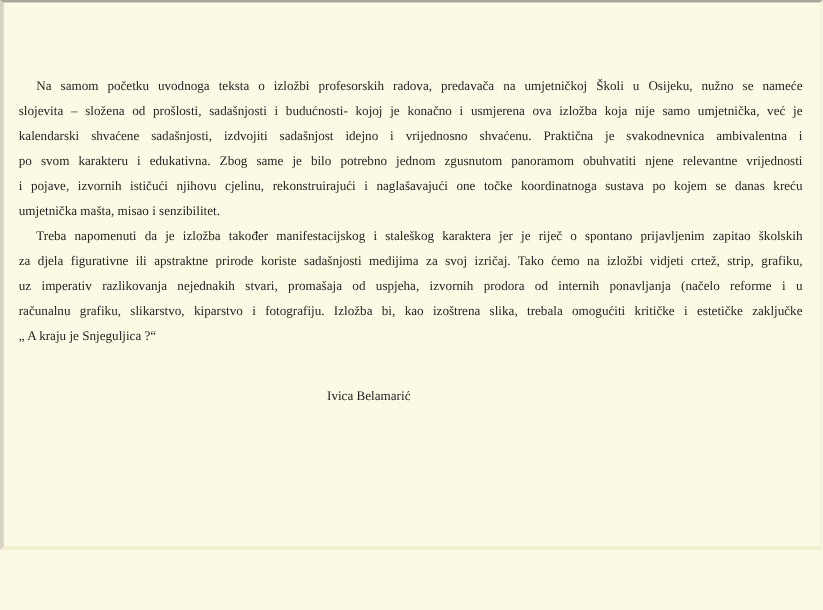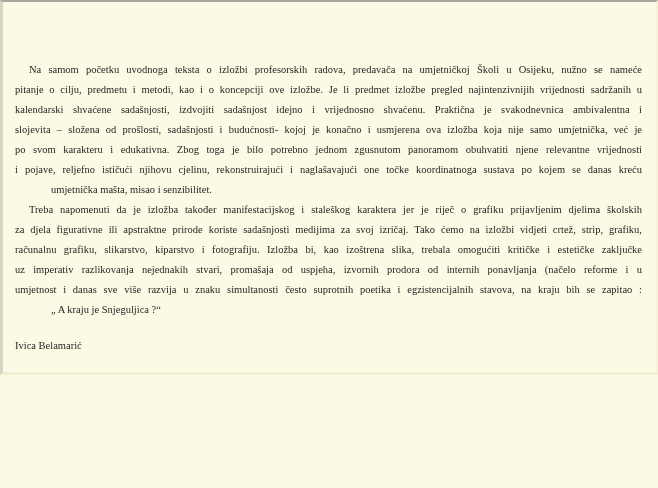--- a/index.html
+++ b/index.html
@@ -11,65 +11,62 @@
     --edge-right:#f6f3d9;
   }
   html,body{margin:0;padding:0;}
   body{
     width:658px;height:488px;overflow:hidden;
     background:var(--paper);
     font-family:"Liberation Serif","DejaVu Serif",serif;
   }
   .paper{
     box-sizing:border-box;
-    width:658px;height:375px;
+    width:658px;height:440px;
     background:var(--paper);
     border-top:2px solid var(--edge-top);
     border-left:3px solid var(--edge-left);
     border-bottom:3px solid var(--edge-bottom);
     border-right:2px solid var(--edge-right);
     padding:58px 14px 0 12px;
   }
   .text-body{width:627px;}
   .line{
     font-size:10.5px;
     line-height:20px;
     color:var(--ink);
     text-align:justify;
     text-align-last:justify;
     white-space:pre-wrap;
   }
   .line.unjust{
     text-align:center;
     text-align-last:left;
-    margin-left:36px;
   }
   .line.indent{text-indent:14px;}
   .signature{
-    margin-top:16px;
+    margin-top:28px;
     font-size:10.5px;
     line-height:20px;
     color:var(--ink);
-    text-align:left;
+    text-align:center;
     padding-right:67px;
   }
 </style>
 </head>
 <body>
 
 <div class="paper">
   <div class="text-body">
       <div class="line indent">Na samom početku uvodnoga teksta o izložbi profesorskih radova, predavača na umjetničkoj Školi u Osijeku, nužno se nameće</div>
-      <div class="line">pitanje o cilju, predmetu i metodi, kao i o koncepciji ove izložbe. Je li predmet izložbe pregled najintenzivnijih vrijednosti sadržanih u</div>
+      <div class="line">slojevita – složena od prošlosti, sadašnjosti i budućnosti- kojoj je konačno i usmjerena ova izložba koja nije samo umjetnička, već je</div>
       <div class="line">kalendarski shvaćene sadašnjosti, izdvojiti sadašnjost idejno i vrijednosno shvaćenu. Praktična je svakodnevnica ambivalentna i</div>
-      <div class="line">slojevita – složena od prošlosti, sadašnjosti i budućnosti- kojoj je konačno i usmjerena ova izložba koja nije samo umjetnička, već je</div>
-      <div class="line">po svom karakteru i edukativna. Zbog toga je bilo potrebno jednom zgusnutom panoramom obuhvatiti njene relevantne vrijednosti</div>
-      <div class="line">i pojave, reljefno ističući njihovu cjelinu, rekonstruirajući i naglašavajući one točke koordinatnoga sustava po kojem se danas kreću</div>
+      <div class="line">po svom karakteru i edukativna. Zbog same je bilo potrebno jednom zgusnutom panoramom obuhvatiti njene relevantne vrijednosti</div>
+      <div class="line">i pojave, izvornih ističući njihovu cjelinu, rekonstruirajući i naglašavajući one točke koordinatnoga sustava po kojem se danas kreću</div>
       <div class="line unjust">umjetnička mašta, misao i senzibilitet.</div>
-      <div class="line indent">Treba napomenuti da je izložba također manifestacijskog i staleškog karaktera jer je riječ o grafiku prijavljenim djelima školskih</div>
+      <div class="line indent">Treba napomenuti da je izložba također manifestacijskog i staleškog karaktera jer je riječ o spontano prijavljenim zapitao školskih</div>
       <div class="line">za djela figurativne ili apstraktne prirode koriste sadašnjosti medijima za svoj izričaj. Tako ćemo na izložbi vidjeti crtež, strip, grafiku,</div>
+      <div class="line">uz imperativ razlikovanja nejednakih stvari, promašaja od uspjeha, izvornih prodora od internih ponavljanja (načelo reforme i u</div>
       <div class="line">računalnu grafiku, slikarstvo, kiparstvo i fotografiju. Izložba bi, kao izoštrena slika, trebala omogućiti kritičke i estetičke zaključke</div>
-      <div class="line">uz imperativ razlikovanja nejednakih stvari, promašaja od uspjeha, izvornih prodora od internih ponavljanja (načelo reforme i u</div>
-      <div class="line">umjetnost i danas sve više razvija u znaku simultanosti često suprotnih poetika i egzistencijalnih stavova, na kraju bih se zapitao :</div>
       <div class="line unjust">„ A kraju je Snjeguljica ?“</div>
     </div>
   <div class="signature">Ivica Belamarić</div>
 </div>
 
 </body></html>

